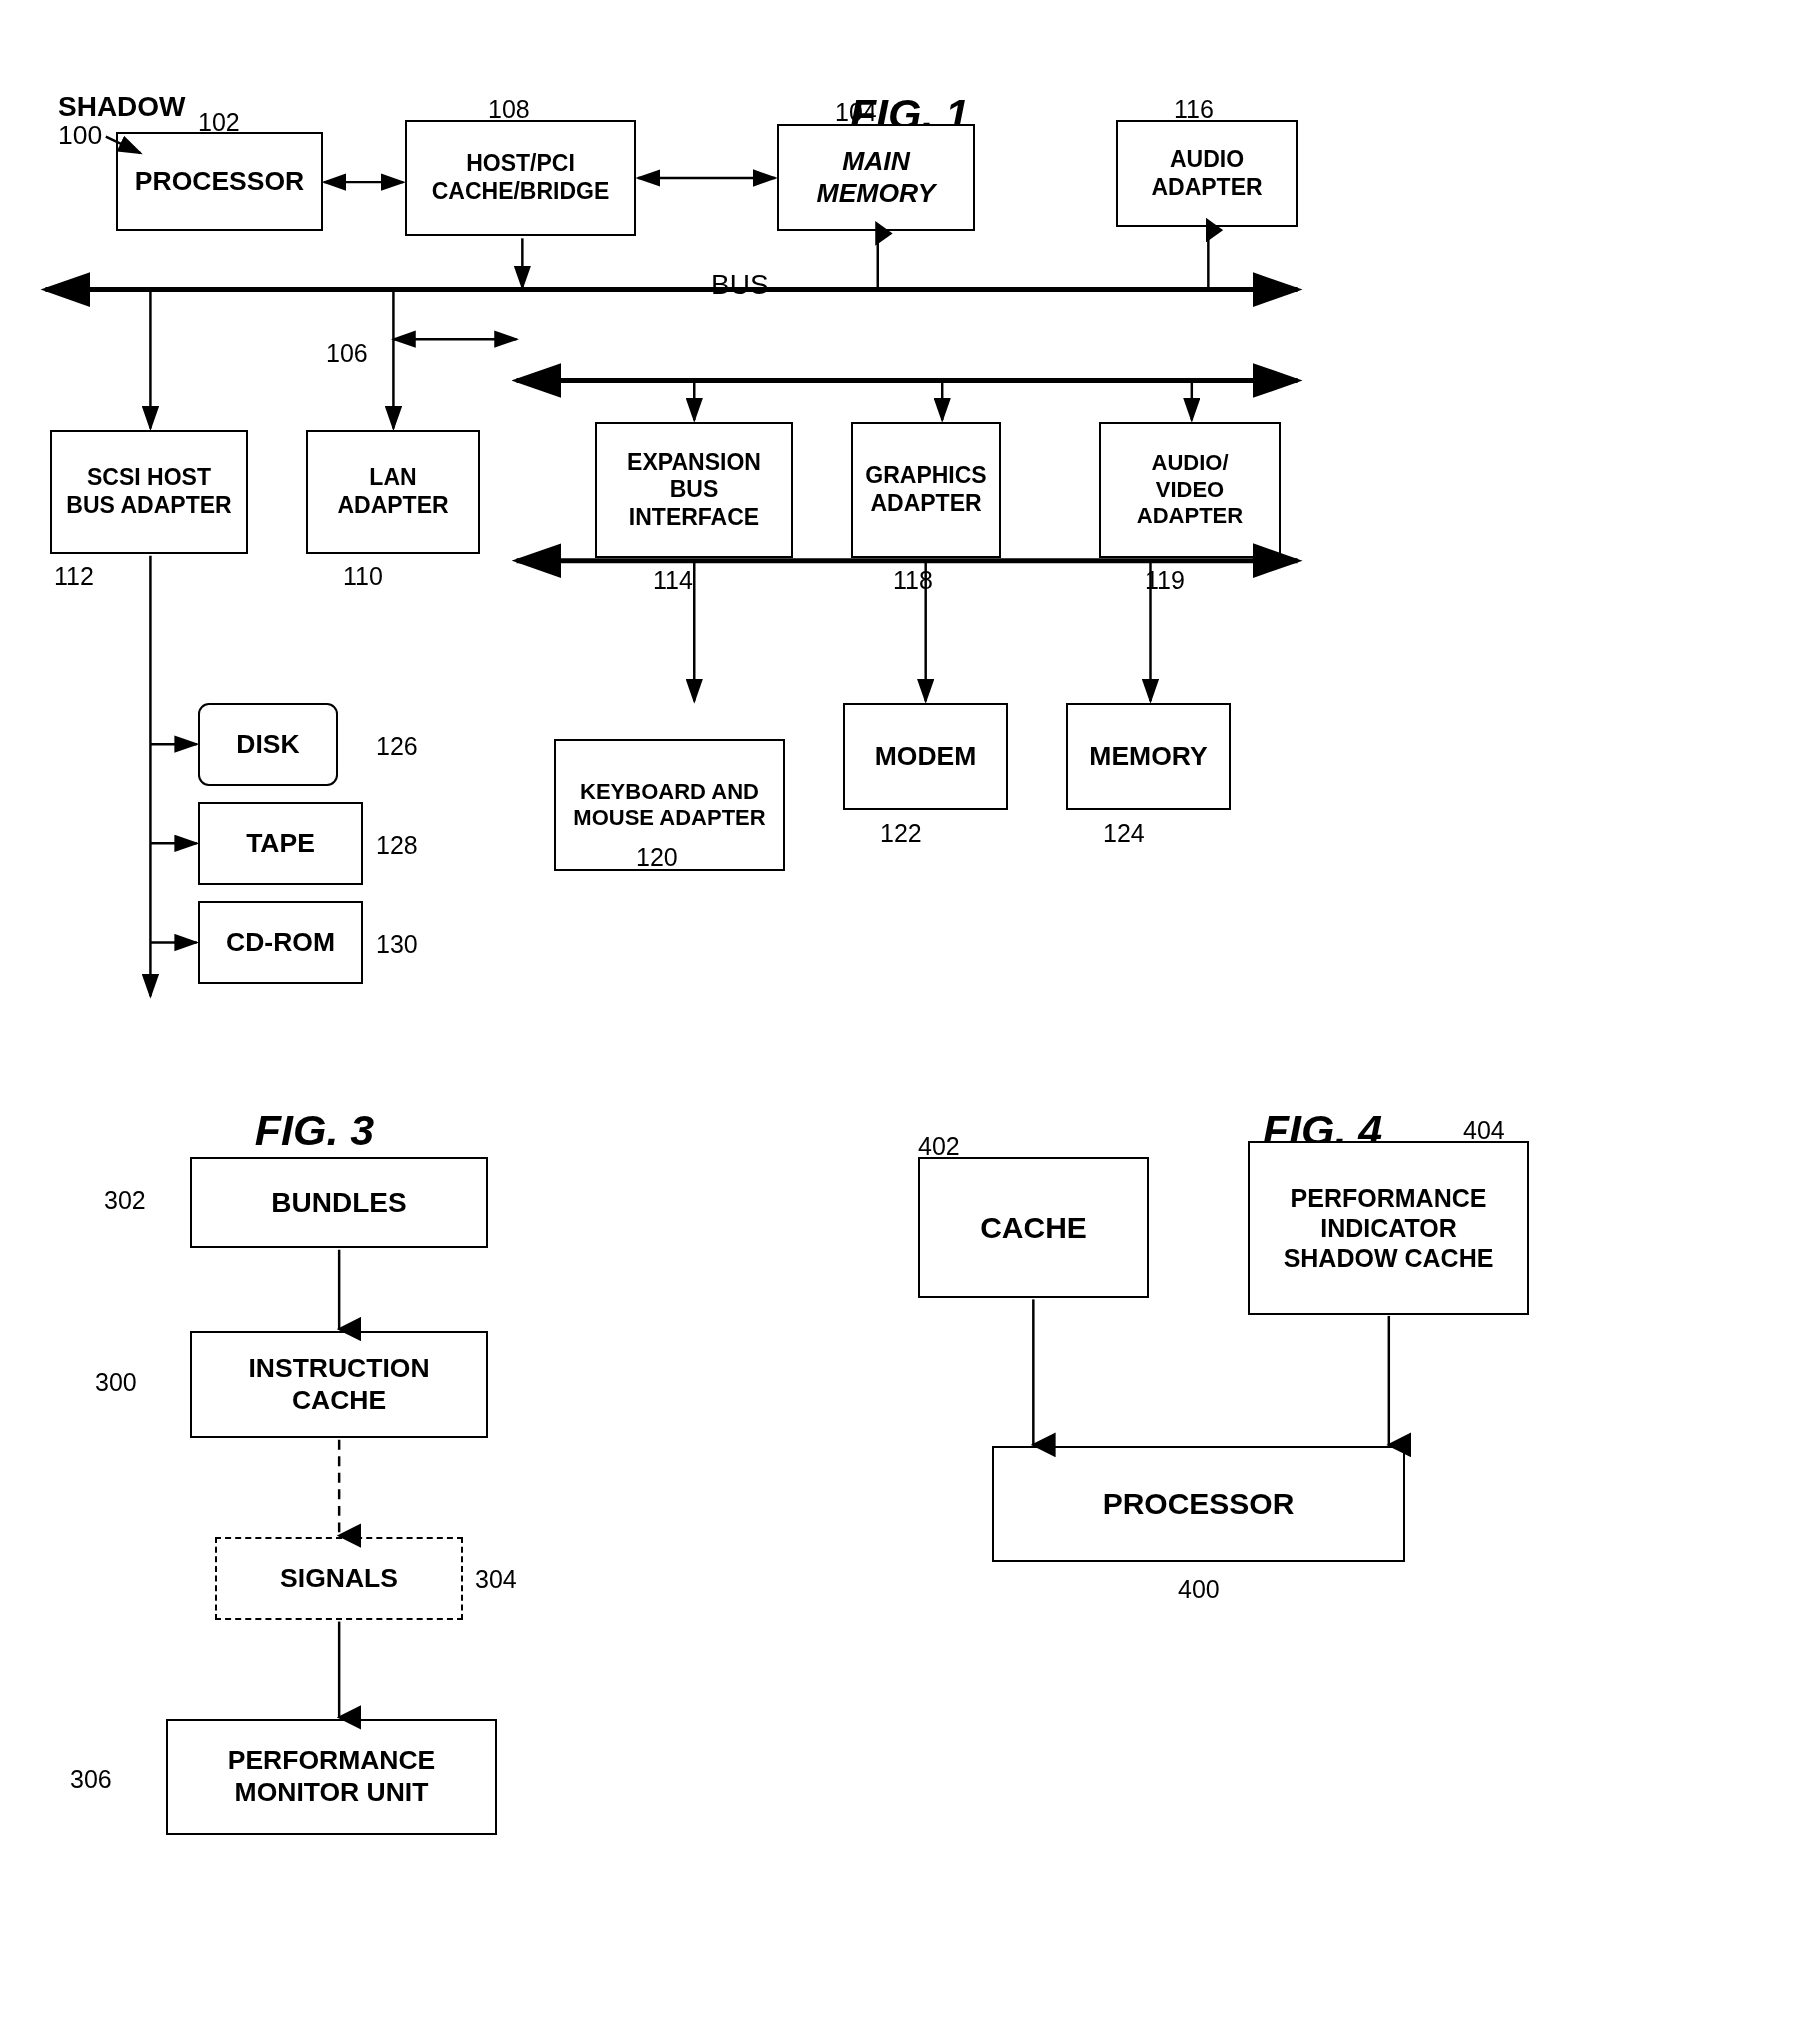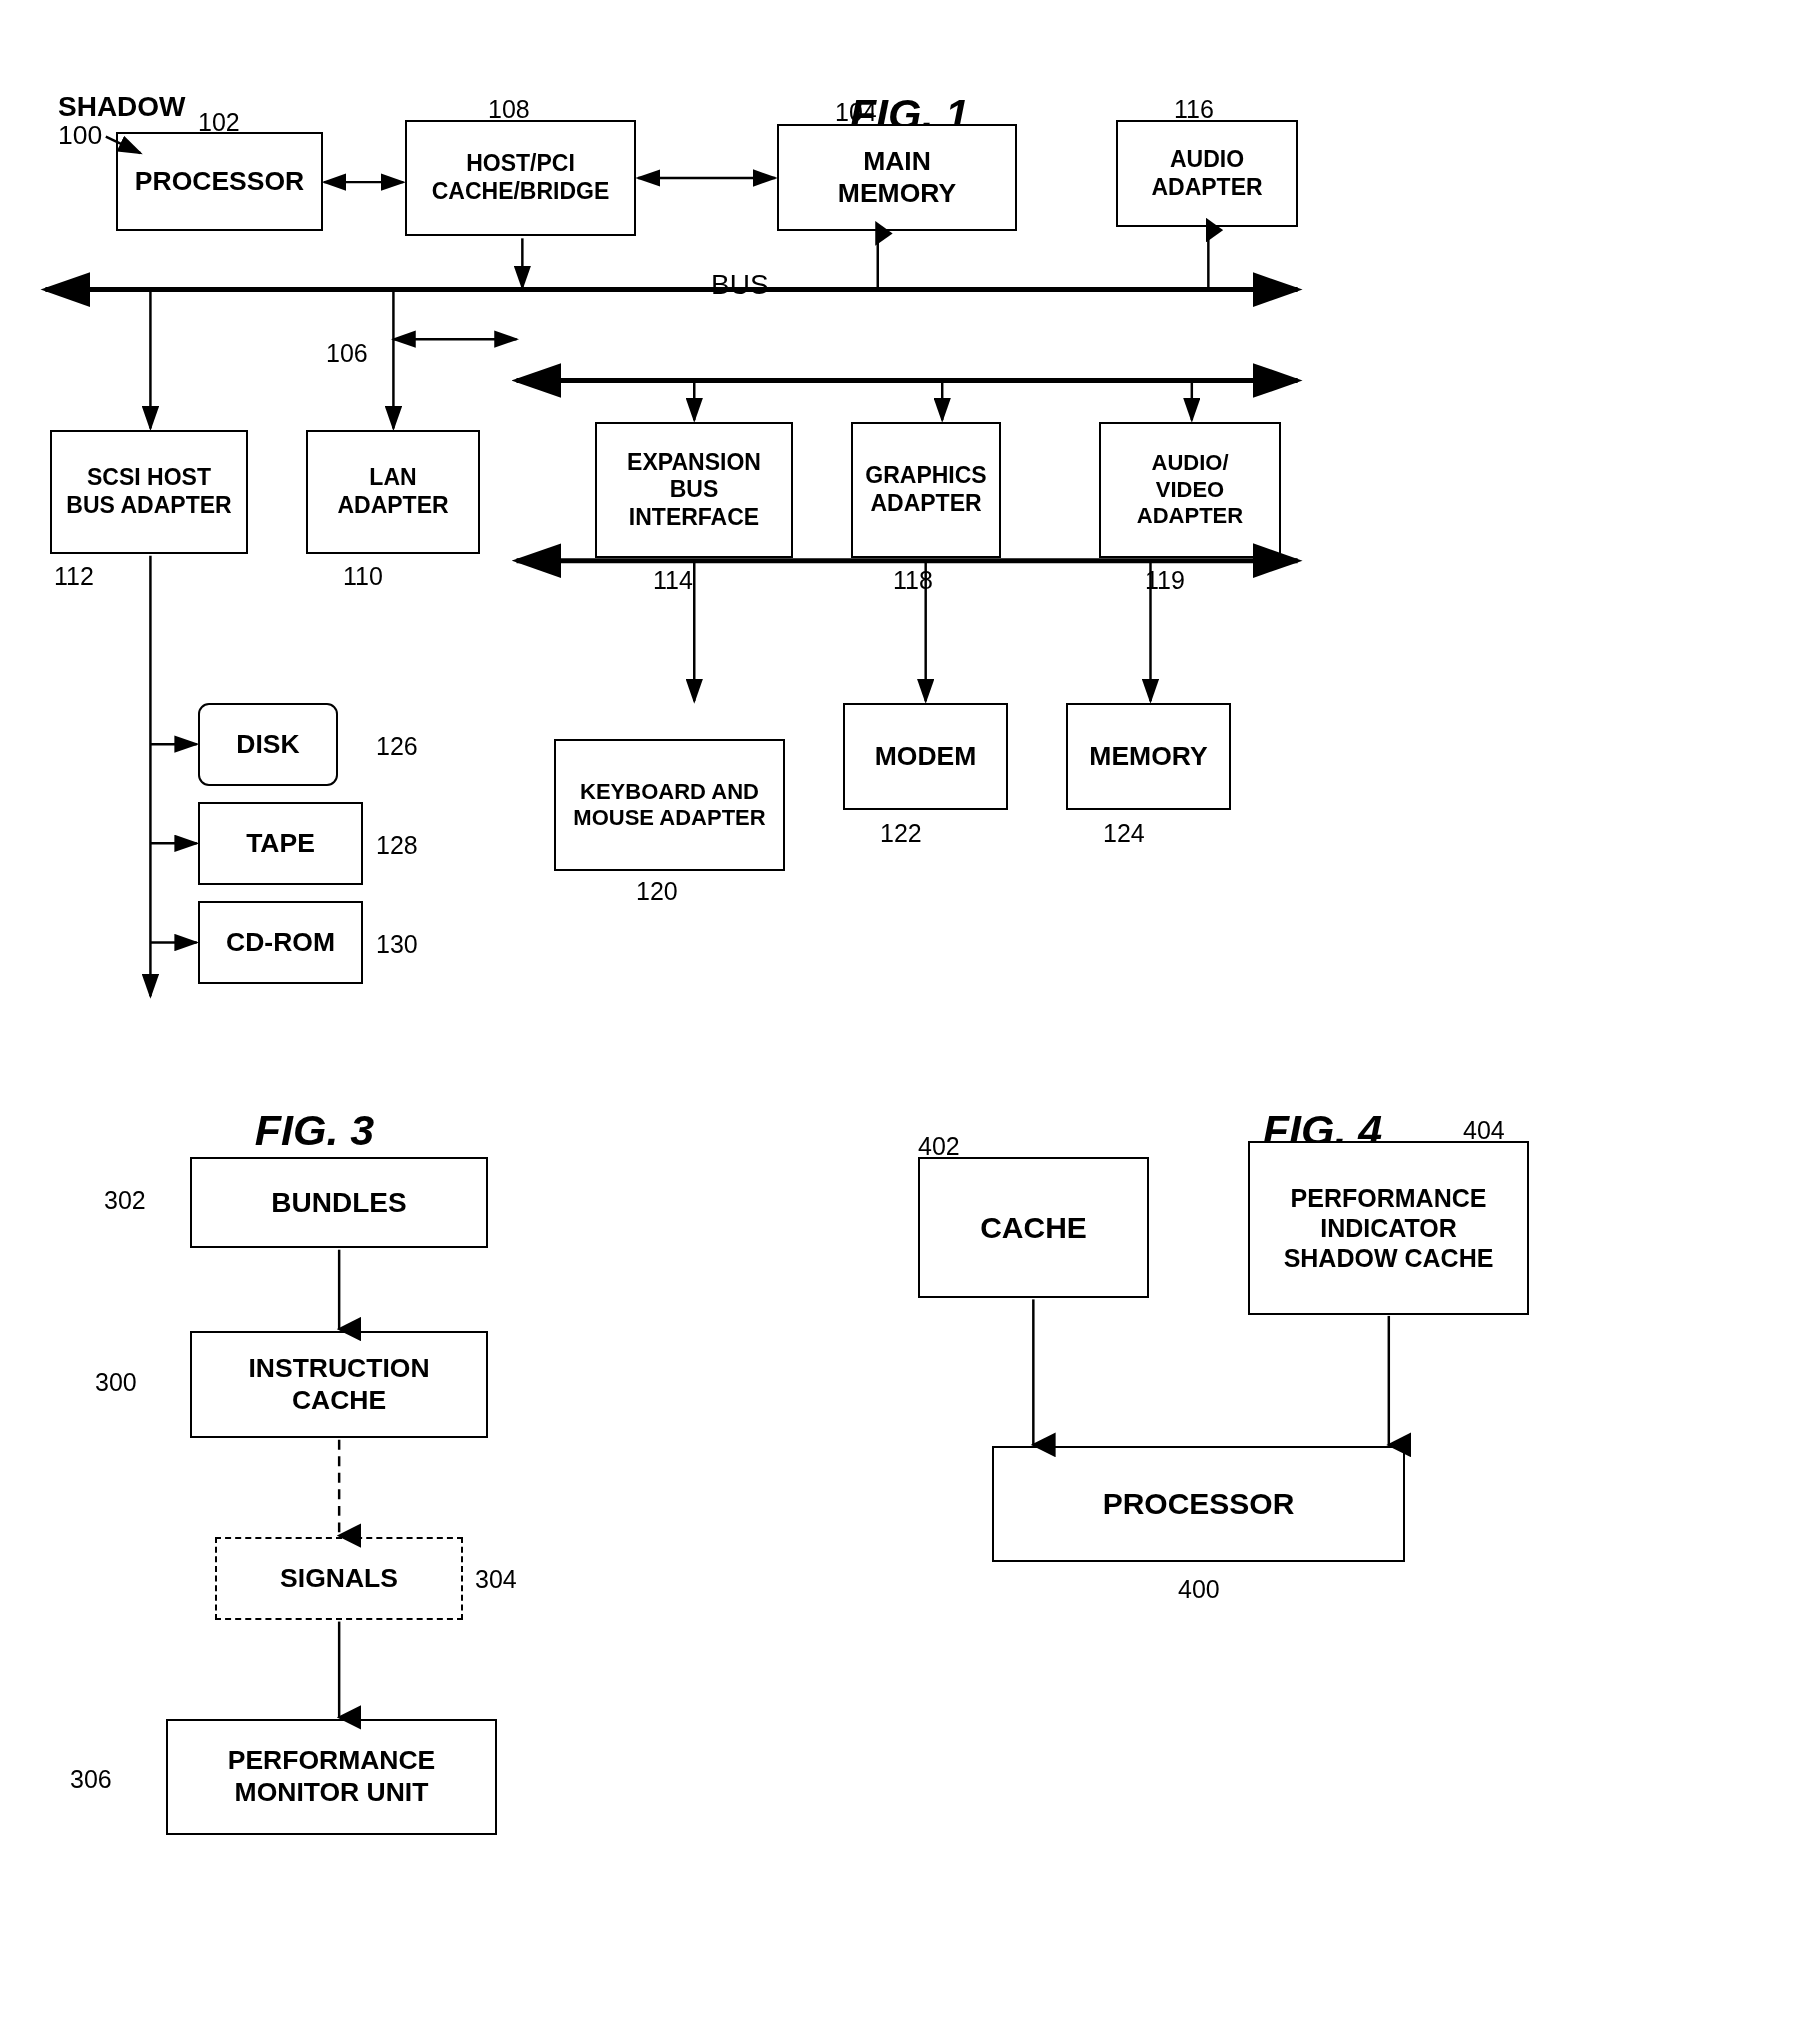--- a/index.html
+++ b/index.html
@@ -101,21 +101,21 @@
 
     <div class="label" style="top:66px; left:58px; font-size:28px; font-weight:bold;">SHADOW</div>
     <div class="label" style="top:95px; left:58px; font-size:26.5px;">100</div>
 
     <div class="box" style="top:107px; left:116px; width:207px; height:99px;">PROCESSOR</div>
     <div class="label" style="top:83px; left:198px;">102</div>
 
     <div class="box" style="top:95px; left:405px; width:231px; height:116px; font-size:23px;">HOST/PCI<br>CACHE/BRIDGE</div>
     <div class="label" style="top:70px; left:488px;">108</div>
 
-    <div class="box" style="top:99px; left:777px; width:240px; height:107px;">MAIN<br>MEMORY</div>
+    <div class="box" style="top:99px; left:777px; width:198px; height:107px;font-style:italic;">MAIN<br>MEMORY</div>
     <div class="label" style="top:73px; left:835px;">104</div>
 
     <div class="box" style="top:95px; left:1116px; width:182px; height:107px; font-size:23px;">AUDIO<br>ADAPTER</div>
     <div class="label" style="top:70px; left:1174px;">116</div>
 
     <div class="label" style="top:244px; left:711px; font-size:28px;">BUS</div>
     <div class="label" style="top:314px; left:326px; font-size:25px;">106</div>
 
     <div class="box" style="top:405px; left:50px; width:198px; height:124px; font-size:23px;">SCSI HOST<br>BUS ADAPTER</div>
     <div class="label" style="top:537px; left:54px;">112</div>
@@ -135,21 +135,21 @@
     <div class="box" style="top:678px; left:198px; width:140px; height:83px;border-radius:11px;">DISK</div>
     <div class="label" style="top:707px; left:376px;">126</div>
 
     <div class="box" style="top:777px; left:198px; width:165px; height:83px;">TAPE</div>
     <div class="label" style="top:806px; left:376px;">128</div>
 
     <div class="box" style="top:876px; left:198px; width:165px; height:83px;">CD-ROM</div>
     <div class="label" style="top:905px; left:376px;">130</div>
 
     <div class="box" style="top:678px; left:554px; width:231px; height:132px; font-size:22px;margin-top:36px;">KEYBOARD AND<br>MOUSE ADAPTER</div>
-    <div class="label" style="top:818px; left:636px;margin-top:34px;">120</div>
+    <div class="label" style="top:818px; left:636px;">120</div>
 
     <div class="box" style="top:678px; left:843px; width:165px; height:107px;">MODEM</div>
     <div class="label" style="top:794px; left:880px;">122</div>
 
     <div class="box" style="top:678px; left:1066px; width:165px; height:107px;">MEMORY</div>
     <div class="label" style="top:794px; left:1103px;">124</div>
 
     <svg class="diagram-svg" viewBox="0 0 2196 1200" xmlns="http://www.w3.org/2000/svg">
       <defs>
         <marker id="arrowhead" markerWidth="10" markerHeight="7" refX="9" refY="3.5" orient="auto">

